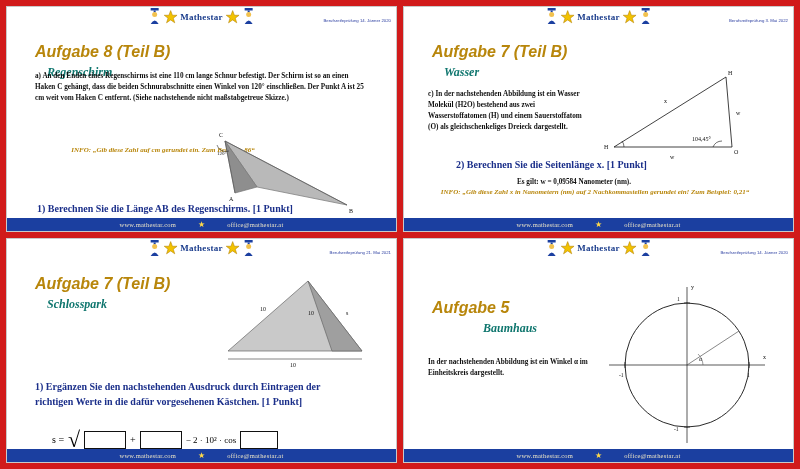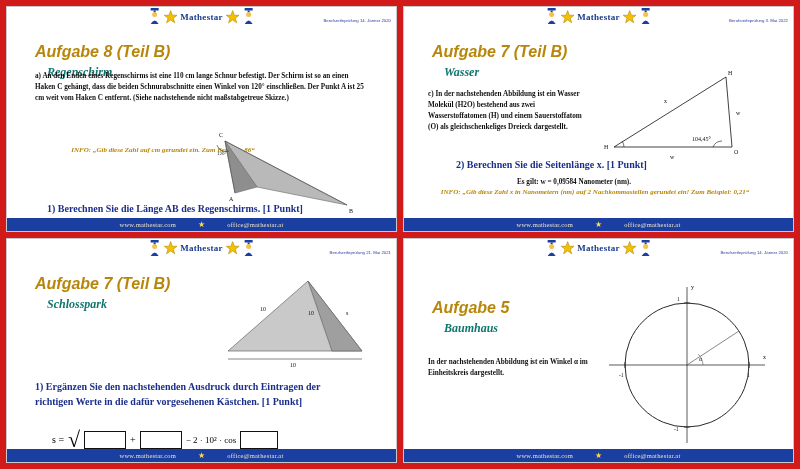--- a/index.html
+++ b/index.html
@@ -134,21 +134,21 @@
       <polygon points="28,14 60,60 38,66" fill="#8e8e8e" stroke="#777" stroke-width="0.7"></polygon>
       <line x1="28" y1="14" x2="150" y2="78" stroke="#555" stroke-width="0.7"></line>
       <line x1="28" y1="14" x2="38" y2="66" stroke="#555" stroke-width="0.7"></line>
       <path d="M20 18 a9 9 0 0 0 12 6" fill="none" stroke="#333" stroke-width="0.6"></path>
       <text x="22" y="10" font-size="6" fill="#111" font-family="Liberation Serif, serif">C</text>
       <text x="20" y="28" font-size="5" fill="#111" font-family="Liberation Serif, serif">120°</text>
       <text x="32" y="74" font-size="6" fill="#111" font-family="Liberation Serif, serif">A</text>
       <text x="152" y="86" font-size="6" fill="#111" font-family="Liberation Serif, serif">B</text>
     </svg>
 
-    <div class="task blue" style="left:40px;top:196px;text-align:center;">1) Berechnen Sie die Länge AB des Regenschirms. [1 Punkt]</div>
+    <div class="task blue" style="left:30px;top:196px;text-align:center;">1) Berechnen Sie die Länge AB des Regenschirms. [1 Punkt]</div>
 
     <div class="ftr">
       <span>www.mathestar.com</span>
       <span class="sep">★</span>
       <span>office@mathestar.at</span>
     </div>
   </div>
 
   <div class="slide">
     <div class="hdr">
@@ -284,21 +284,21 @@
           <rect x="4" y="0" width="16" height="5" fill="#1b3fa0"></rect>
             <rect x="10" y="5" width="4" height="4" fill="#1b3fa0"></rect>
           <circle cx="12" cy="13" r="5" fill="#f2c14e"></circle>
             <path d="M4 32 q8 -14 16 0 z" fill="#1b3fa0"></path>
         </svg>
       </div>
       <div class="exam-date">Berufsreifeprüfung 14. Jänner 2020</div>
     </div>
 
     <div class="title" style="top:60px;">Aufgabe 5</div>
-    <div class="subtitle" style="top:82px;">Baumhaus</div>
+    <div class="subtitle" style="top:82px;margin-left:39px;">Baumhaus</div>
     <div class="para" style="left:24px;top:118px;width:160px;">In der nachstehenden Abbildung ist ein Winkel α im Einheitskreis dargestellt.</div>
 
     <svg style="position:absolute;left:195px;top:40px;" width="175" height="170" viewBox="0 0 175 170">
       <circle cx="88" cy="86" r="62" fill="none" stroke="#111" stroke-width="0.9"></circle>
       <line x1="10" y1="86" x2="166" y2="86" stroke="#111" stroke-width="0.7"></line>
       <line x1="88" y1="8" x2="88" y2="164" stroke="#111" stroke-width="0.7"></line>
       <line x1="88" y1="86" x2="140" y2="52" stroke="#555" stroke-width="0.7"></line>
       <path d="M104 86 a16 16 0 0 0 -5 -11" fill="none" stroke="#555" stroke-width="0.6"></path>
       <line x1="85" y1="24" x2="91" y2="24" stroke="#111" stroke-width="0.7"></line>
       <line x1="85" y1="148" x2="91" y2="148" stroke="#111" stroke-width="0.7"></line>

